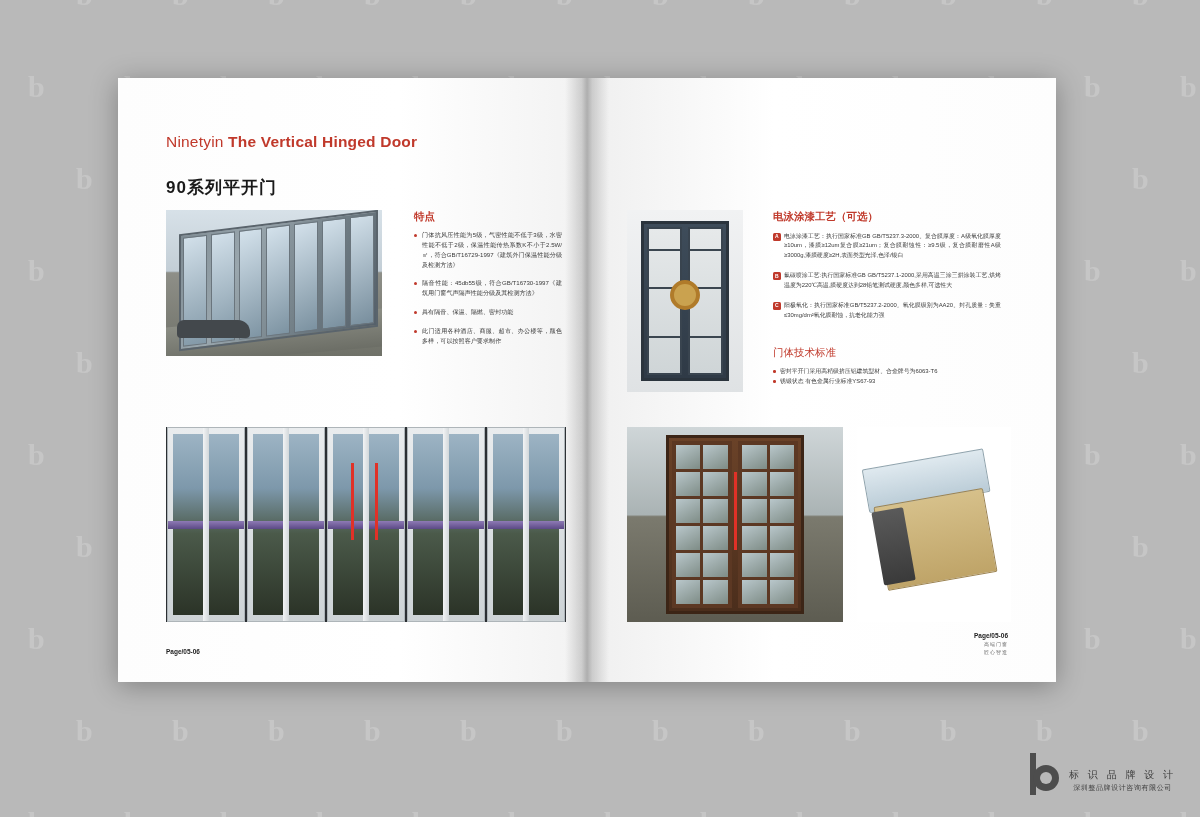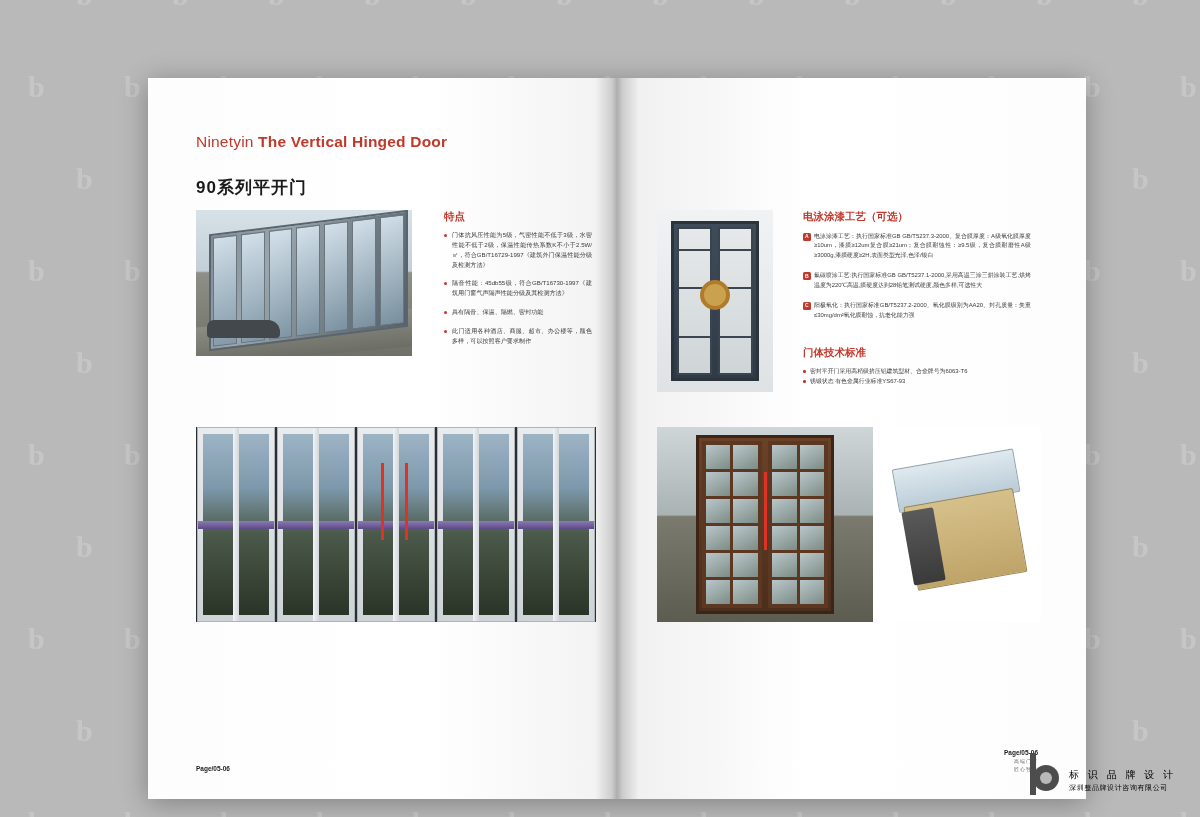--- a/index.html
+++ b/index.html
@@ -20,22 +20,22 @@
     position:absolute;
     font-family:"Liberation Serif", serif;
     font-weight:bold;
     color:#c6c6c6;
     font-size:30px;
     line-height:1;
     user-select:none;
   }
   .spread {
     position:absolute;
-    left:148px; top:78px;
-    width:938px; height:721px;
+    left:118px; top:78px;
+    width:938px; height:604px;
     background:#ffffff;
     box-shadow:0 4px 26px rgba(0,0,0,0.30);
   }
   
   .gutter {
     position:absolute; left:50%; top:0; width:44px; height:100%;
     transform:translateX(-50%);
     background:linear-gradient(to right, rgba(190,190,190,0) 0%, rgba(175,175,175,0.55) 38%, rgba(120,120,120,0.55) 50%, rgba(175,175,175,0.55) 62%, rgba(190,190,190,0) 100%);
     pointer-events:none;
     z-index:6;
@@ -117,21 +117,21 @@
   .surf-badge {
     position:absolute; left:0; top:1px;
     width:7.5px; height:7.5px; border-radius:1.5px;
     background:#c0392b; color:#fff;
     font-size:5px; font-weight:bold;
     display:flex; align-items:center; justify-content:center;
     line-height:1;
   }
   .std-head {
     position:absolute; left:186px; top:268px;
-    font-size:10.5px; font-weight:bold; color:#c0392b;
+    font-size:10.5px; font-weight:normal; color:#c0392b;
   }
   .std-list {
     position:absolute; left:186px; top:288px;
     width:228px;
     font-size:5.9px; line-height:1.75; color:#3a3a3a;
     margin:0; padding:0; list-style:none;
   }
   .std-list li { position:relative; padding-left:7px; }
   .std-list li:before {
     content:""; position:absolute; left:0; top:4px;
@@ -171,21 +171,21 @@
     position:absolute; left:3px; top:0; width:6px; height:42px; background:#4d4d4d;
   }
   .brand-mark .bowl {
     position:absolute; left:6px; top:12px; width:26px; height:26px;
     border-radius:50%; background:#4d4d4d;
   }
   .brand-mark .bowl-in {
     position:absolute; left:13px; top:19px; width:12px; height:12px;
     border-radius:50%; background:#b9b9b9;
   }
-  .brand-text { color:#000000; line-height:1.45; padding-bottom:2px; }
+  .brand-text { color:#404040; line-height:1.45; padding-bottom:2px;text-align:center; }
   .brand-text .l1 { font-size:10px; letter-spacing:3px; }
   .brand-text .l2 { font-size:7px; letter-spacing:0.6px; }
 
   
   
   .facade { position:absolute; inset:0; background:linear-gradient(#cfd9e0 0%, #b9c5cd 42%, #8e8f88 43%, #6f7168 100%); }
   .facade .sky { position:absolute; left:0; top:0; right:0; height:42%; background:linear-gradient(#d7e1e8,#c3ced6); }
   .facade .wall {
     position:absolute; left:6%; top:8%; width:92%; height:80%;
     background:linear-gradient(115deg,#7e8b93 0%, #9aa7ae 30%, #6d7a82 70%, #55606a 100%);

